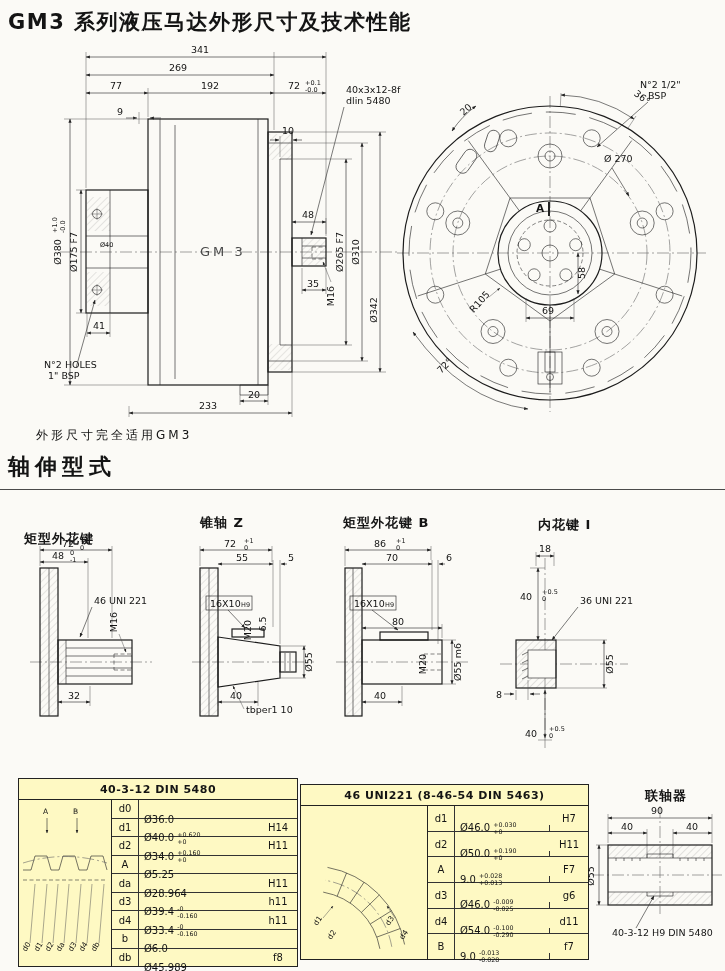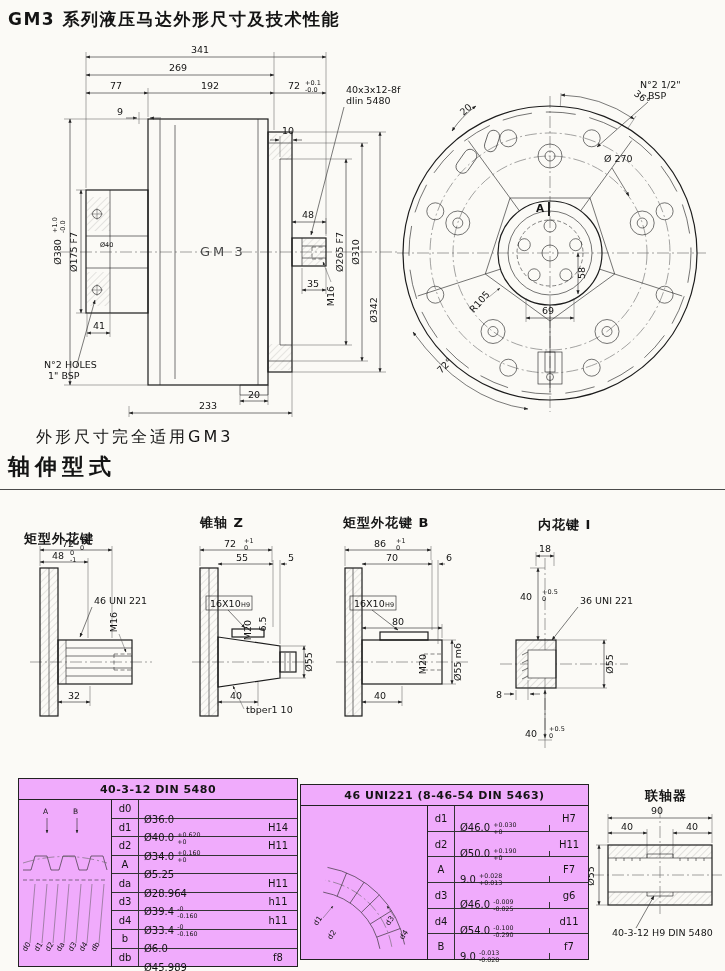--- a/index.html
+++ b/index.html
@@ -1,38 +1,38 @@
 <!DOCTYPE html>
 <html><head>
 <meta charset="utf-8">
 <style>
   html,body{margin:0;padding:0;}
   body{width:725px;height:971px;background:#fbfaf6;font-family:"DejaVu Sans","Liberation Sans",sans-serif;color:#141414;}
   .page{position:relative;width:725px;height:971px;overflow:hidden;background:#fbfaf6;}
   .abs{position:absolute;}
-  .title{font-size:17px;font-weight:bold;letter-spacing:1.5px;}
-  .note{font-size:16px;letter-spacing:3px;}
+  .title{font-size:21px;font-weight:bold;letter-spacing:1.5px;}
+  .note{font-size:12px;letter-spacing:3px;}
   .sec{font-size:22px;font-weight:bold;letter-spacing:5px;}
   .sub{font-size:13px;font-weight:bold;letter-spacing:1px;}
   .small-b{font-size:12.5px;font-weight:bold;letter-spacing:2px;margin-top:43px;}
   .rule{position:absolute;left:0;width:725px;height:0;border-top:1.5px solid #4a4a4a;}
   svg{display:block;}
   svg text{fill:#141414;font-family:"DejaVu Sans","Liberation Sans",sans-serif;}
   .d{font-size:9.5px;}
   .d7{font-size:7.5px;}
   .ds{font-size:6.5px;}
   .lbl{font-size:10.5px;font-weight:bold;}
   .gm{font-size:13px;letter-spacing:3px;fill:#4a4a4a;}
   .ln{stroke:#1c1c1c;stroke-width:1.2;fill:none;}
   .tn{stroke:#2c2c2c;stroke-width:.65;fill:none;}
   .xl{stroke:#555;stroke-width:.5;fill:none;}
   .dl{stroke:#333;stroke-width:.65;fill:none;}
   .cl{stroke:#666;stroke-width:.6;fill:none;stroke-dasharray:12 3 2 3;}
   .dash{stroke:#333;stroke-width:.6;fill:none;stroke-dasharray:4 2.5;}
-  .tbl{position:absolute;border:1.2px solid #222;background:#f0abfc;display:flex;flex-direction:column;}
+  .tbl{position:absolute;border:1.2px solid #222;background:#fef9c3;display:flex;flex-direction:column;}
   .tbl-h{height:20px;flex:none;border-bottom:1.2px solid #222;display:flex;align-items:center;justify-content:center;font-size:11px;font-weight:bold;letter-spacing:.5px;}
   .tbl-b{flex:1;display:flex;min-height:0;}
   .tbl-diag{border-right:1.2px solid #222;flex:none;}
   .rows{flex:1;display:flex;flex-direction:column;min-width:0;}
   .trow{flex:1;display:flex;border-bottom:1px solid #333;min-height:0;}
   .trow:last-child{border-bottom:none;}
   .tc{display:flex;align-items:center;font-size:10px;}
   .tc-l{width:26px;justify-content:center;border-right:1px solid #333;flex:none;}
   .tc-v{flex:1;padding-left:5px;gap:3px;border-right:1px solid #333;min-width:0;margin-top:19px;}
   .tc-f{width:38px;justify-content:center;flex:none;}

